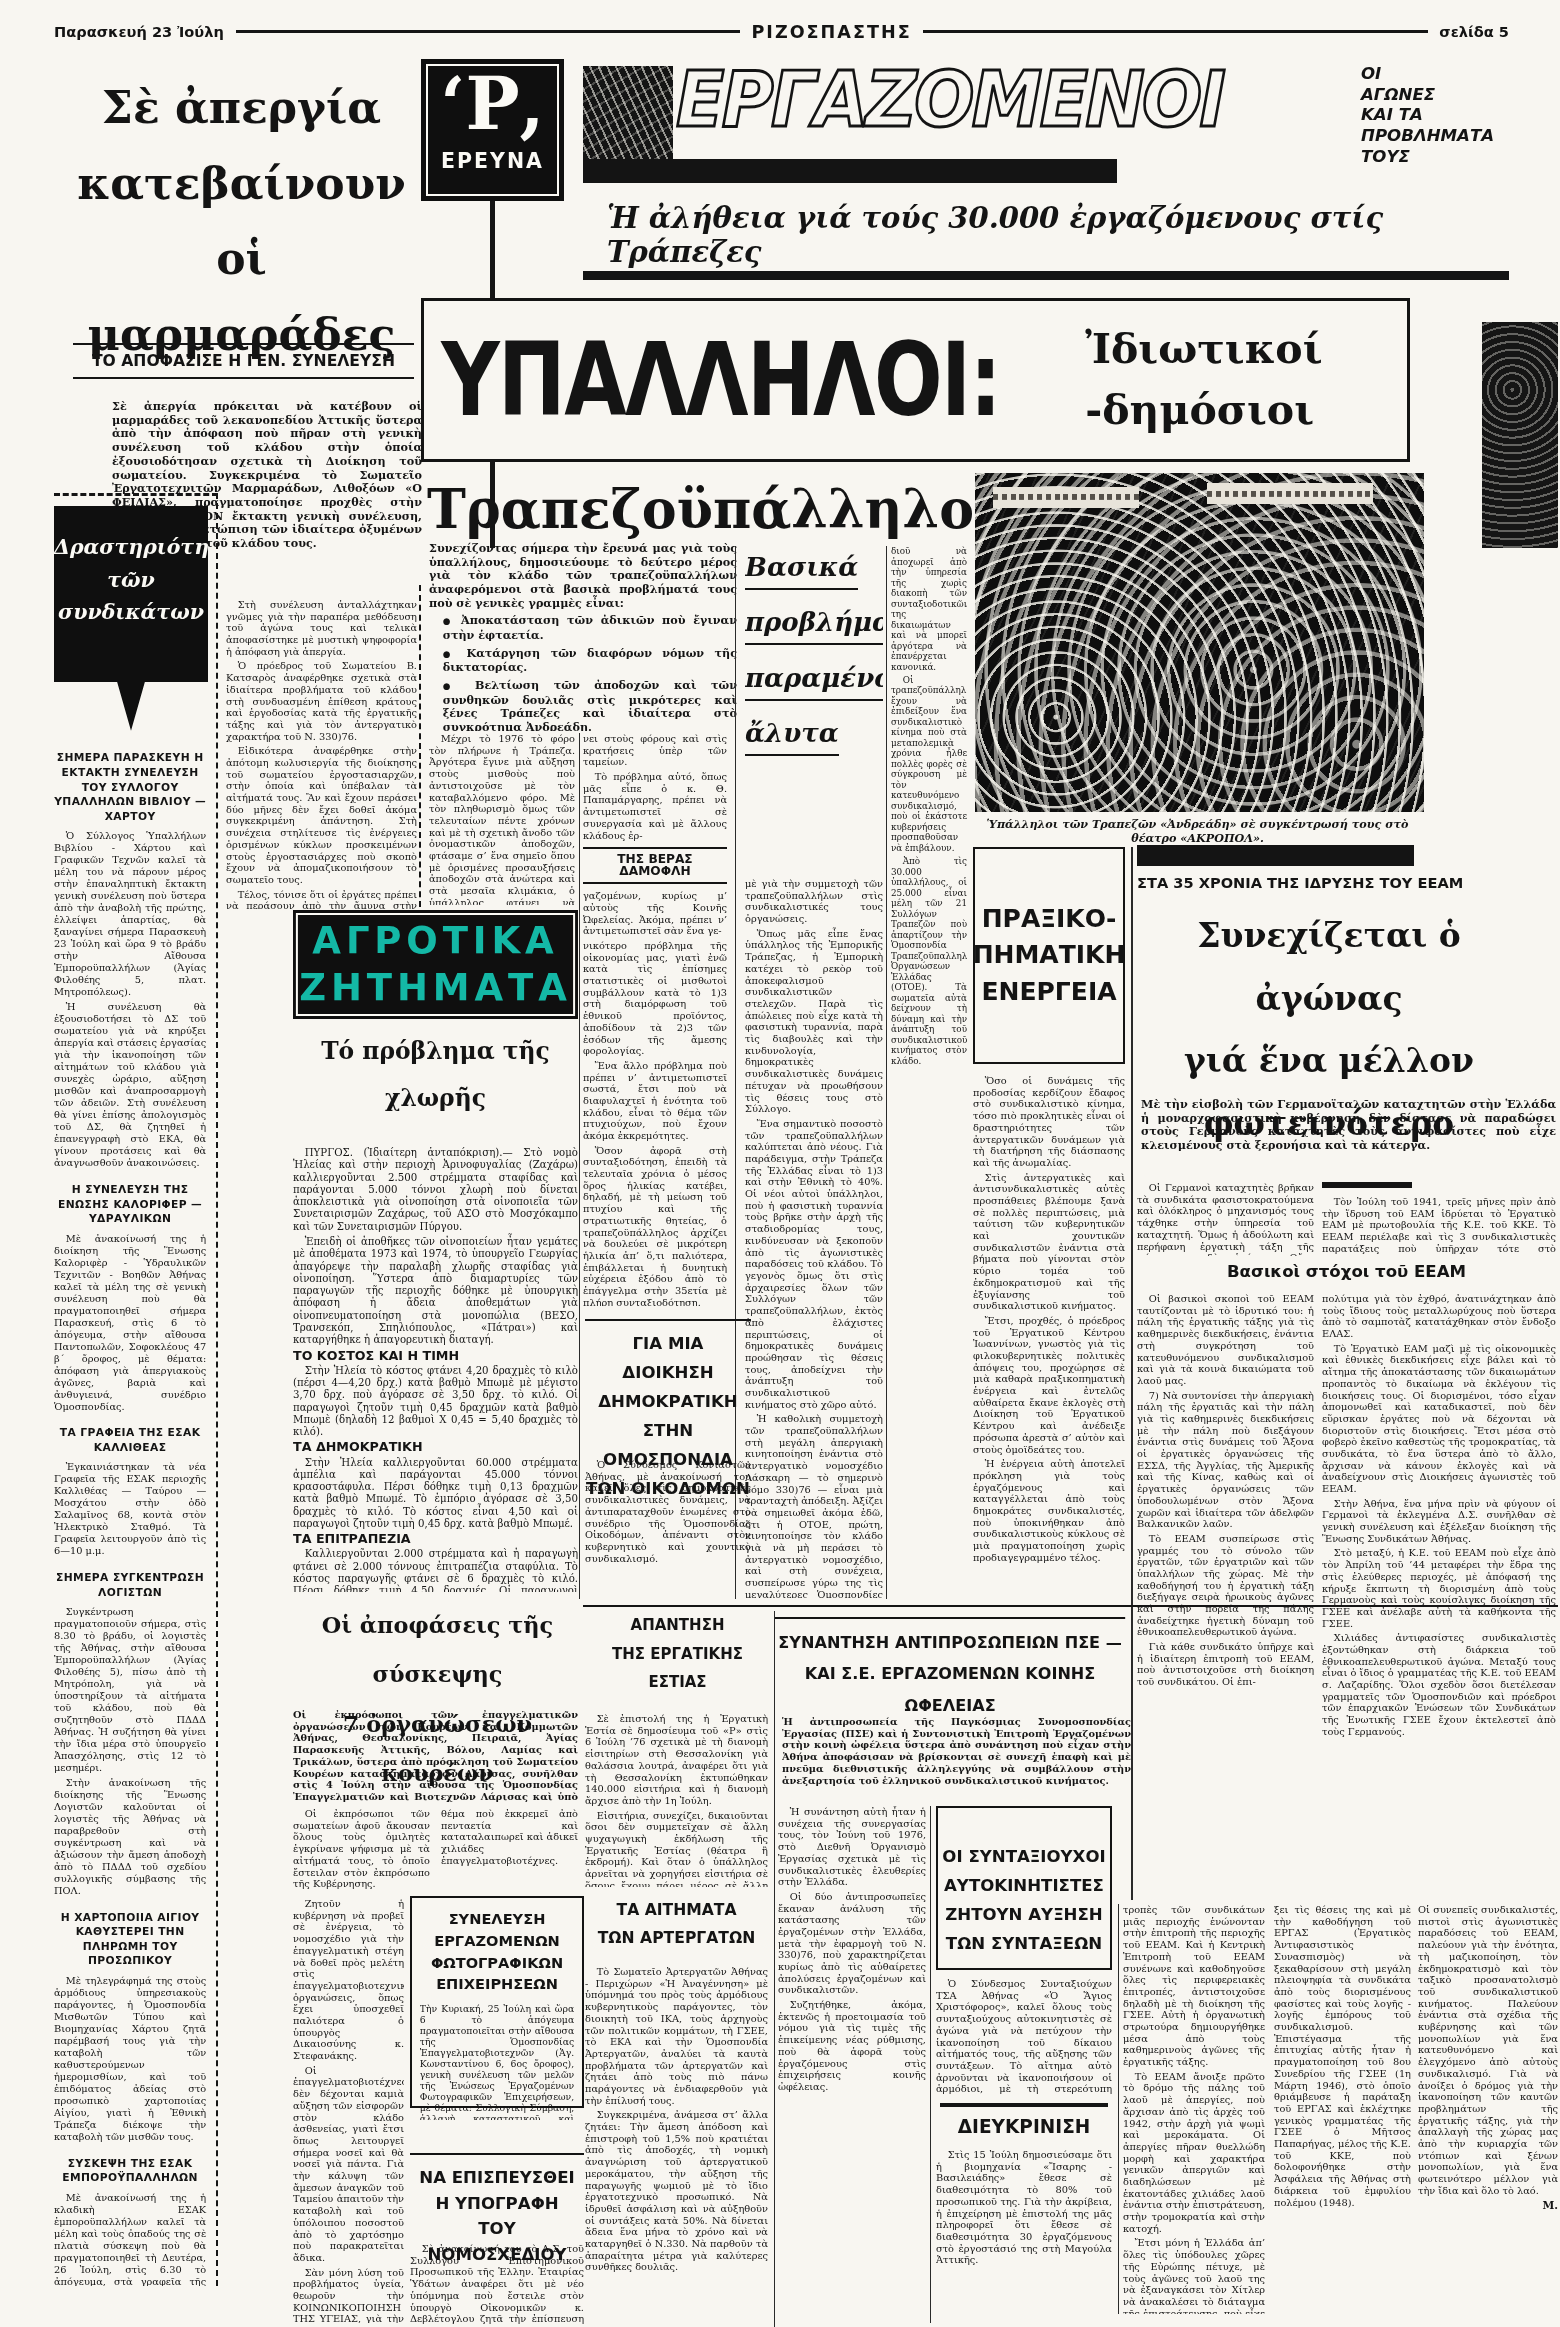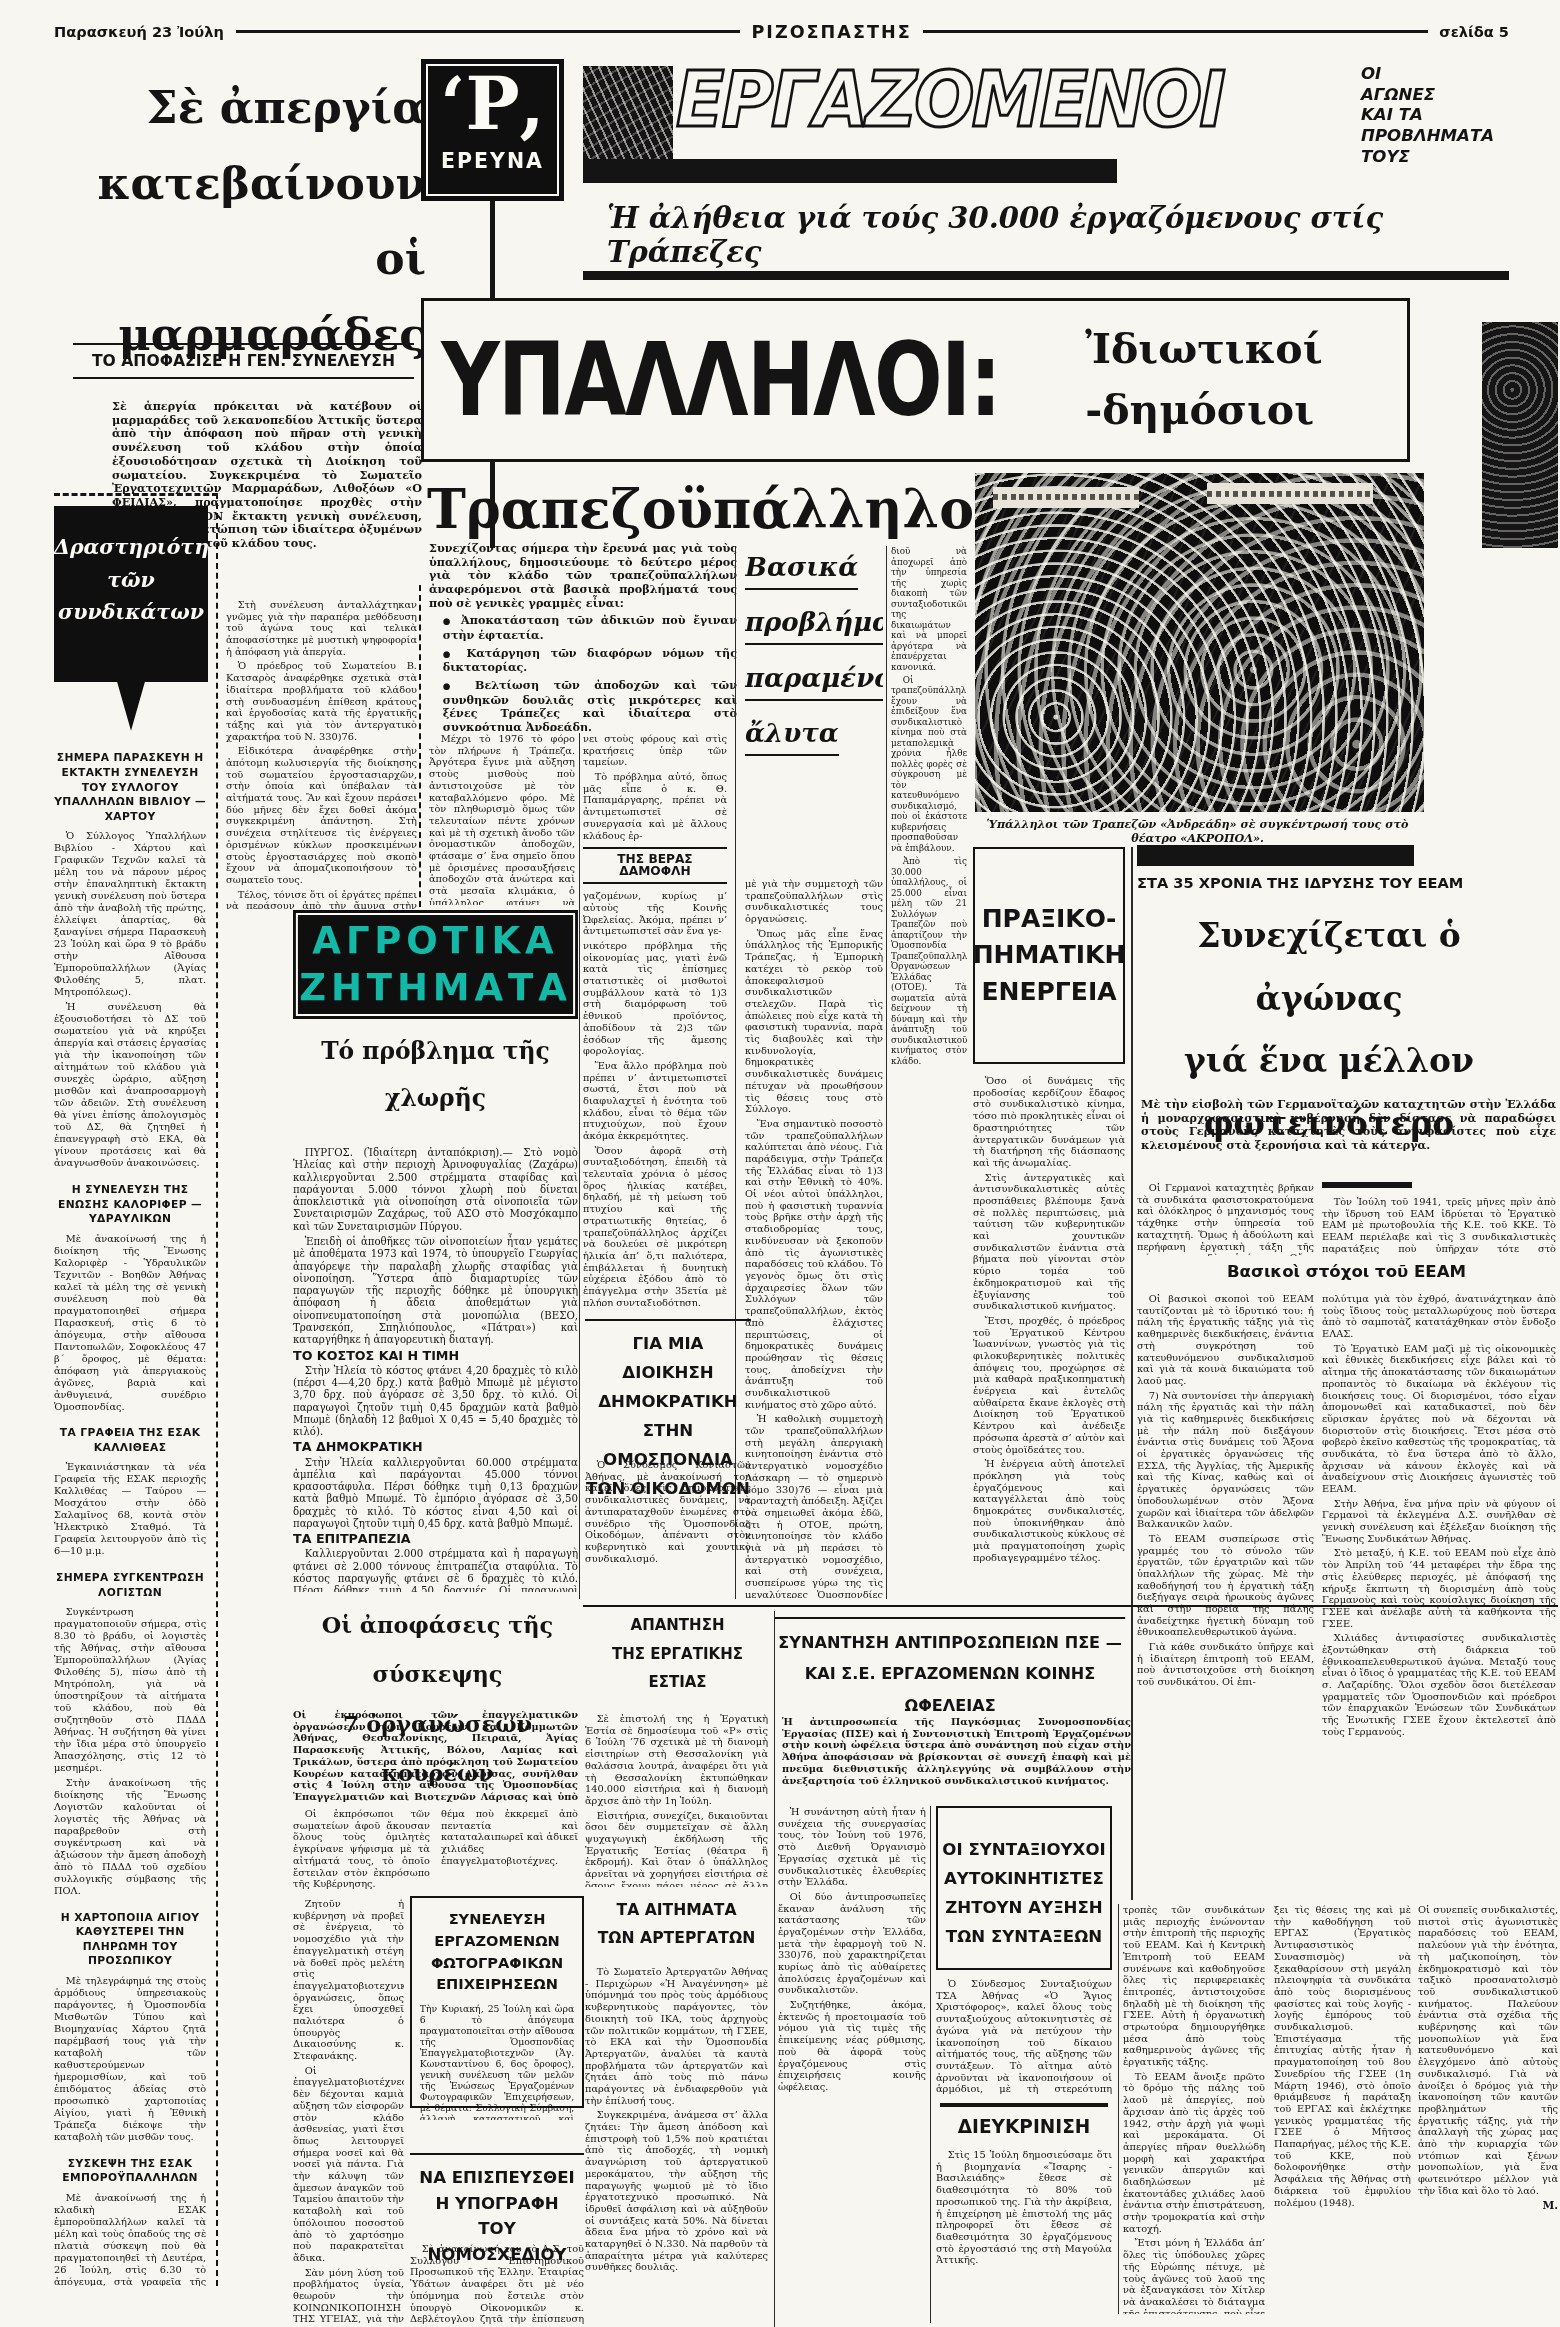--- a/index.html
+++ b/index.html
@@ -8,21 +8,21 @@
   .abs{position:absolute;}
   .hr{position:absolute;background:#151515;}
   .vr{position:absolute;background:#2a2a2a;}
   .vdash{position:absolute;border-left:2.9px dashed #151515;}
   
   .pg-head{position:absolute;left:54px;right:51px;top:21.5px;display:flex;align-items:center;gap:11.7px;
            font-family:"DejaVu Sans",sans-serif;font-weight:bold;font-size:14.6px;}
   .pg-head .ln{flex:1;height:2.9px;background:#151515;}
   .mast{letter-spacing:2px;font-size:17.6px;}
   
-  .strike-h{left:57px;top:70px;width:369px;text-align:right;font-weight:bold;font-size:44px;line-height:1.72;}
+  .strike-h{left:57px;top:70px;width:369px;text-align:center;font-weight:bold;font-size:44px;line-height:1.72;}
   .kicker{left:73px;top:343px;width:341px;border-top:2.9px solid #151515;border-bottom:2.9px solid #151515;
           padding:6.8px 0;text-align:center;font-family:"DejaVu Sans",sans-serif;font-weight:bold;font-size:15.6px;}
   .intro{left:112px;top:400px;width:310px;height:191px;overflow:hidden;font-weight:bold;
          font-size:11.2px;line-height:13.7px;text-align:justify;}
   .col{overflow:hidden;text-align:justify;font-size:9.8px;line-height:11.7px;}
   .col p{margin:0 0 2.9px;text-indent:11.7px;}
   .col p.noind{text-indent:0;}
   .sig{text-align:right;font-weight:bold;font-size:10.7px;margin-top:3.9px;}
   
   .rail{left:54px;top:493px;width:164px;height:1793px;overflow:hidden;border-top:3.9px dashed #151515;
@@ -381,21 +381,21 @@
   <div class="abs col" style="left:782px;top:1716px;width:349px;height:84px;font-weight:bold;">
     <p class="noind">Ἡ ἀντιπροσωπεία τῆς Παγκόσμιας Συνομοσπονδίας Ἐργασίας (ΠΣΕ) καὶ ἡ Συντονιστικὴ Ἐπιτροπὴ Ἐργαζομένων στὴν κοινὴ ὠφέλεια ὕστερα ἀπὸ συνάντηση ποὺ εἶχαν στὴν Ἀθήνα ἀποφάσισαν νὰ βρίσκονται σὲ συνεχῆ ἐπαφὴ καὶ μὲ πνεῦμα διεθνιστικῆς ἀλληλεγγύης νὰ συμβάλλουν στὴν ἀνεξαρτησία τοῦ ἑλληνικοῦ συνδικαλιστικοῦ κινήματος.</p>
   </div>
   <div class="abs col" style="left:778px;top:1806px;width:148px;height:519px;">
     <p>Ἡ συνάντηση αὐτὴ ἦταν ἡ συνέχεια τῆς συνεργασίας τους, τὸν Ἰούνη τοῦ 1976, στὸ Διεθνῆ Ὀργανισμὸ Ἐργασίας σχετικὰ μὲ τὶς συνδικαλιστικὲς ἐλευθερίες στὴν Ἑλλάδα.</p>
     <p>Οἱ δύο ἀντιπροσωπεῖες ἔκαναν ἀνάλυση τῆς κατάστασης τῶν ἐργαζομένων στὴν Ἑλλάδα, μετὰ τὴν ἐφαρμογὴ τοῦ Ν. 330)76, ποὺ χαρακτηρίζεται κυρίως ἀπὸ τὶς αὐθαίρετες ἀπολύσεις ἐργαζομένων καὶ συνδικαλιστῶν.</p>
     <p>Συζητήθηκε, ἀκόμα, ἐκτενῶς ἡ προετοιμασία τοῦ νόμου γιὰ τὶς τιμὲς τῆς ἐπικείμενης νέας ρύθμισης, ποὺ θὰ ἀφορᾶ τοὺς ἐργαζόμενους στὶς ἐπιχειρήσεις κοινῆς ὠφέλειας.</p>
   </div>
   <div class="vr" style="left:930px;top:1806px;width:1px;height:517px;"></div>
 
-  <div class="abs box-title" style="left:936px;top:1806px;width:176px;height:164px;padding-top:27px;font-size:16.6px;line-height:1.75;">
+  <div class="abs box-title" style="left:936px;top:1806px;width:176px;height:164px;padding-top:34px;font-size:16.6px;line-height:1.75;">
     <div>ΟΙ ΣΥΝΤΑΞΙΟΥΧΟΙ</div>
     <div>ΑΥΤΟΚΙΝΗΤΙΣΤΕΣ</div>
     <div>ΖΗΤΟΥΝ ΑΥΞΗΣΗ</div>
     <div>ΤΩΝ ΣΥΝΤΑΞΕΩΝ</div>
   </div>
   <div class="abs col" style="left:936px;top:1978px;width:176px;height:117px;">
     <p>Ὁ Σύνδεσμος Συνταξιούχων ΤΣΑ Ἀθήνας «Ὁ Ἅγιος Χριστόφορος», καλεῖ ὅλους τοὺς συνταξιούχους αὐτοκινητιστὲς σὲ ἀγώνα γιὰ νὰ πετύχουν τὴν ἱκανοποίηση τοῦ δίκαιου αἰτήματός τους, τῆς αὔξησης τῶν συντάξεων. Τὸ αἴτημα αὐτὸ ἀρνοῦνται νὰ ἱκανοποιήσουν οἱ ἁρμόδιοι, μὲ τὴ στερεότυπη ἀπάντηση, πὼς ὄχι μόνο δὲν ὑπάρχει θέμα αὔξησης, ἀλλὰ ἀντίθετα δημιουργοῦνται ζητήματα καὶ γιὰ τὴν καταβολὴ τῶν σημερινῶν συντάξεων.</p>
   </div>
   <div class="hr" style="left:940px;top:2103px;width:168px;height:3.9px;"></div>
   <div class="abs chead" style="left:936px;top:2116px;width:176px;font-size:18.5px;">ΔΙΕΥΚΡΙΝΙΣΗ</div>

